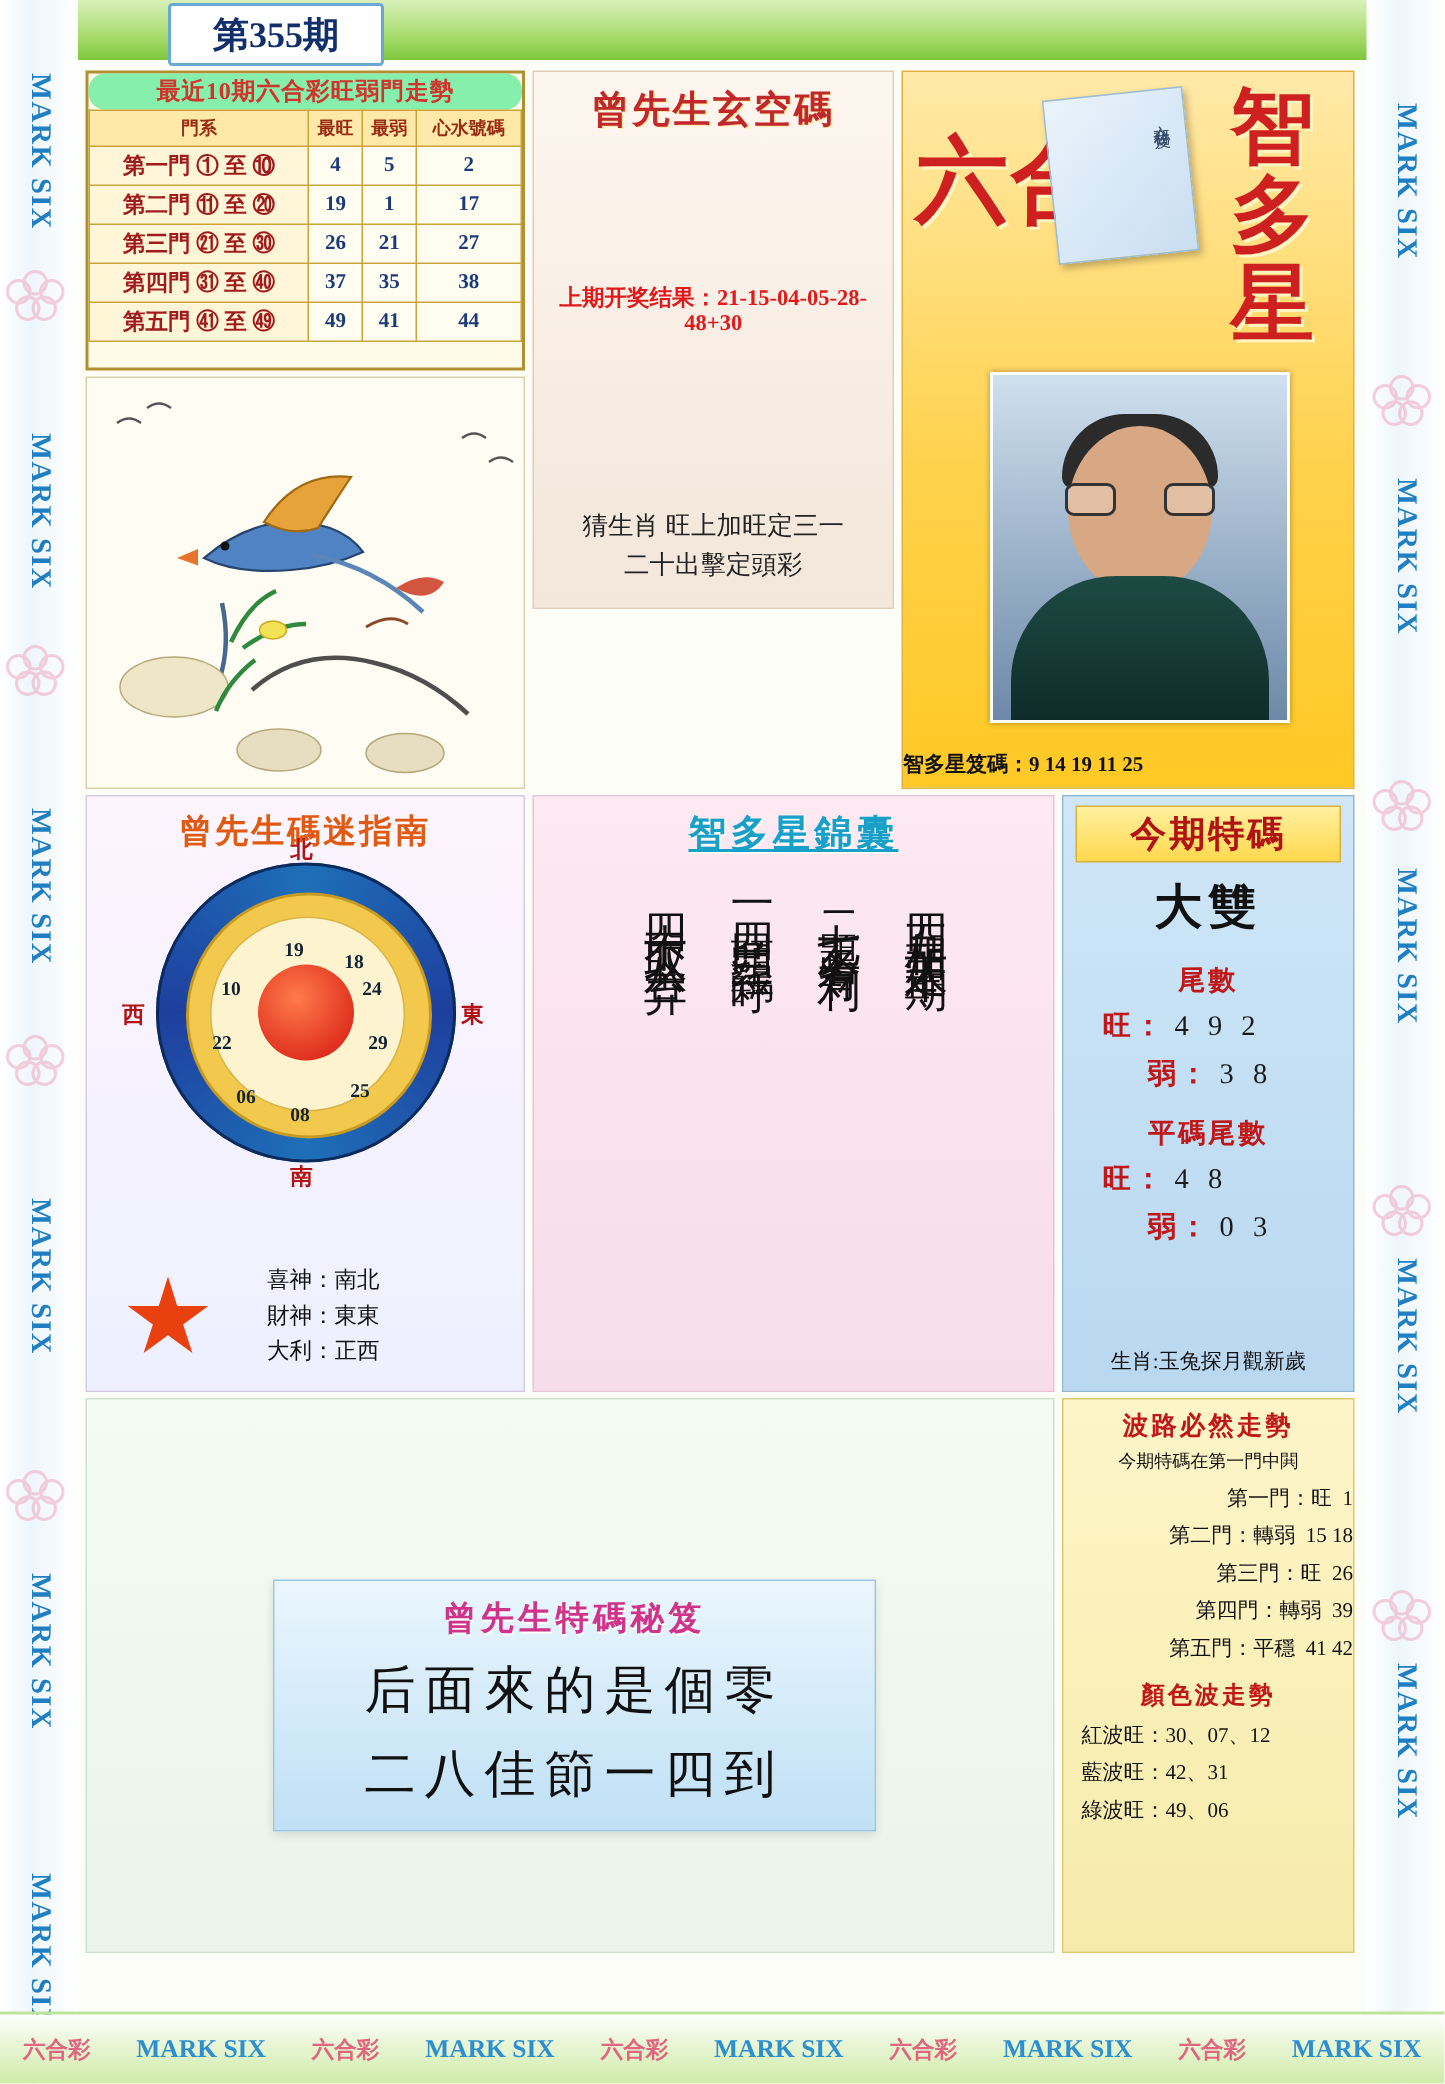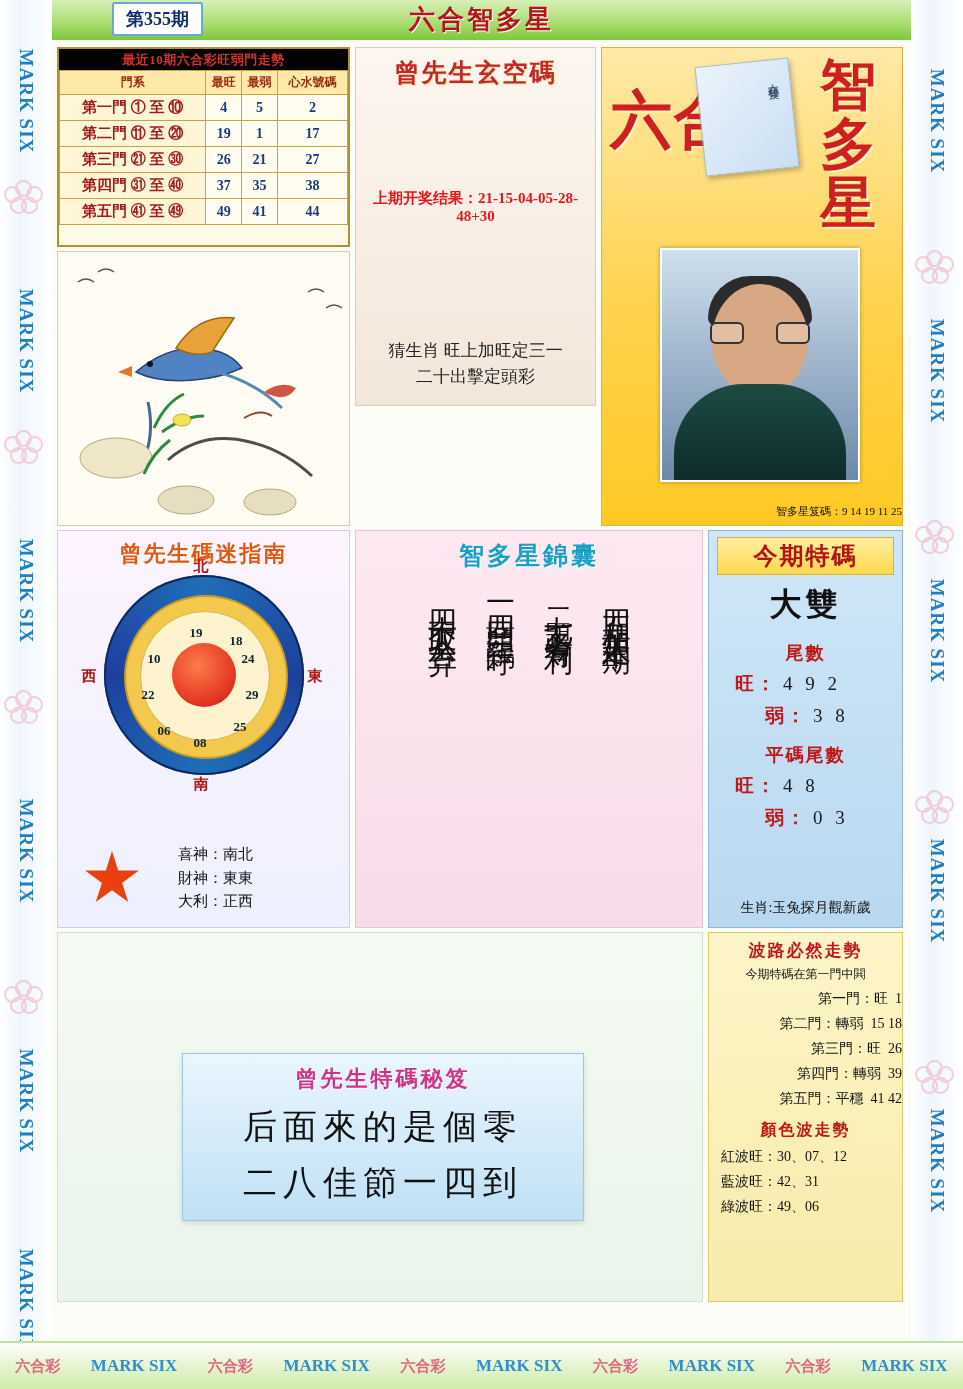--- a/index.html
+++ b/index.html
@@ -41,43 +41,44 @@
   }
   .title-main{
     position:absolute;left:0;right:0;top:2px;text-align:center;
     font-family:"Liberation Serif",serif;font-size:26px;font-weight:bold;
     color:#b8121b;letter-spacing:3px;
     text-shadow:1px 1px 0 #fff;
   }
   .issue{
     position:absolute;left:60px;top:2px;
     background:#fff;border:2px solid #6aa8d8;border-radius:3px;
-    padding:3px 12px;font-family:"Liberation Serif",serif;
-    font-size:18px;font-weight:bold;color:#11306b;
+    padding:3px 28px;font-family:"Liberation Serif",serif;
+    font-size:24px;font-weight:bold;color:#11306b;
   }
   .botbar{
     position:absolute;left:0;right:0;bottom:0;height:46px;
     background:linear-gradient(180deg,#ffffff,#eaf6d8 40%,#cfeca8);
     border-top:2px solid #bfe39a;
     display:flex;align-items:center;justify-content:space-around;
   }
   .botbar .m{font-family:"Liberation Serif",serif;font-size:17px;font-weight:bold;color:#2d8fd0;}
   .botbar .l{font-family:"Liberation Serif",serif;font-size:15px;font-weight:bold;color:#e0657f;}
 
   
   .content{position:absolute;left:52px;right:52px;top:40px;bottom:46px;}
 
   
   .box{position:absolute;box-sizing:border-box;}
   #trend{left:5px;top:7px;width:293px;height:200px;
     background:#fffbe8;border:2px solid #b09030;}
   #trend .hd{
-    text-align:center;font-family:"Liberation Serif",serif;font-size:13px;
-    font-weight:bold;color:#d0342c;padding:2px 0 1px;background:#000000;
+    text-align:center;font-family:"Liberation Serif",serif;font-size:16px;
+    font-weight:bold;color:#d0342c;padding:2px 0 1px;background:#86efac;
     letter-spacing:.5px;
+    border-radius:11px;
   }
   table.tt{width:100%;border-collapse:collapse;font-family:"Liberation Serif",serif;}
   table.tt th{
     background:#ffe9a8;border:1px solid #c8a43a;font-size:12px;color:#9a2b13;
     padding:3px 0;font-weight:bold;
   }
   table.tt td{
     border:1px solid #c8a43a;font-size:14px;text-align:center;padding:3px 0;
     color:#1b3a7a;font-weight:bold;background:#fffdf0;
   }
@@ -147,22 +148,22 @@
   #hero .glass{
     position:absolute;top:72px;width:30px;height:18px;border:2px solid #333;border-radius:6px;
     background:rgba(255,255,255,.25);
   }
   #hero .body{
     position:absolute;left:50%;bottom:0;transform:translateX(-50%);
     width:172px;height:96px;border-radius:70px 70px 0 0;
     background:linear-gradient(180deg,#1d4a44,#0e2b2a);
   }
   #hero .note{
-    position:absolute;left:0;right:0;bottom:6px;text-align:right;
-    font-family:"Liberation Serif",serif;font-size:11px;color:#111;font-weight:normal;
+    position:absolute;left:0;right:0;bottom:6px;text-align:left;
+    font-family:"Liberation Serif",serif;font-size:14px;color:#111;font-weight:bold;
   }
 
   
   #compass{left:5px;top:490px;width:293px;height:398px;
     background:linear-gradient(180deg,#fdf4ff,#eef0ff);border:1px solid #d4cbe8;}
   #compass .t{
     text-align:center;margin-top:8px;font-family:"Liberation Serif",serif;
     font-size:22px;font-weight:bold;color:#e05a14;letter-spacing:2px;
     text-shadow:1px 1px 0 #fff;
   }
@@ -188,20 +189,21 @@
   }
   #compass .luck b{font-weight:normal;}
 
   
   #jn{left:303px;top:490px;width:348px;height:398px;
     background:linear-gradient(180deg,#fde9f1,#f7dce9);border:1px solid #e8c3d6;}
   #jn .t{
     text-align:center;margin-top:8px;font-family:"Liberation Serif",serif;
     font-size:25px;font-weight:bold;color:#18a0c8;letter-spacing:3px;
     text-shadow:1px 1px 0 #fff;
+    text-decoration:underline;
   }
   #jn .cols{
     position:absolute;left:0;right:0;top:56px;display:flex;
     flex-direction:row-reverse;justify-content:center;gap:26px;
   }
   #jn .col{
     writing-mode:vertical-rl;font-family:"Liberation Serif",serif;
     font-size:29px;color:#111;letter-spacing:6px;line-height:1.1;
   }
 
@@ -341,21 +343,20 @@
         <span style="left:17px;top:17px"></span>
       </div>
     <div class="vtext" style="top:110px;font-size:19px">MARK SIX</div>
     <div class="vtext" style="top:360px;font-size:19px">MARK SIX</div>
     <div class="vtext" style="top:620px;font-size:19px">MARK SIX</div>
     <div class="vtext" style="top:880px;font-size:19px">MARK SIX</div>
     <div class="vtext" style="top:1150px;font-size:19px">MARK SIX</div>
   </div>
 
   <div class="topbar">
-    <div class="title-main">六合智多星</div>
     <div class="issue">第355期</div>
   </div>
 
   <div class="content">
 
     <div class="box" id="trend">
       <div class="hd">最近10期六合彩旺弱門走勢</div>
       <table class="tt">
         <tbody>
             <tr>

